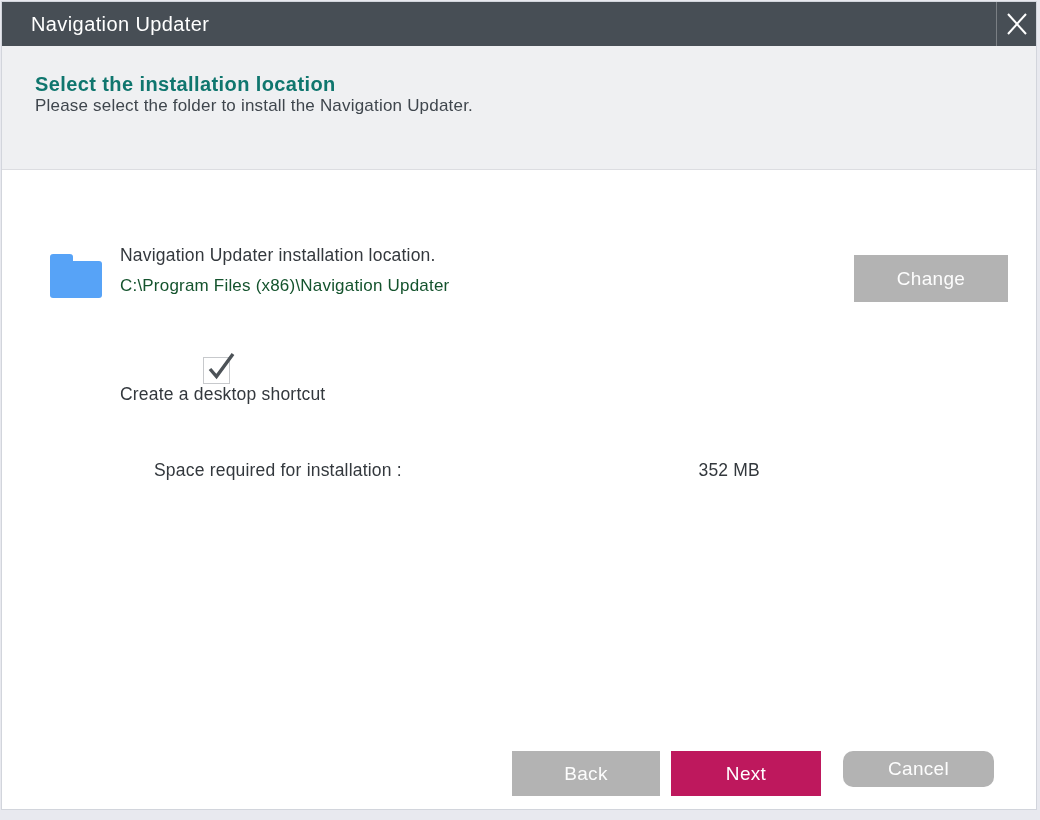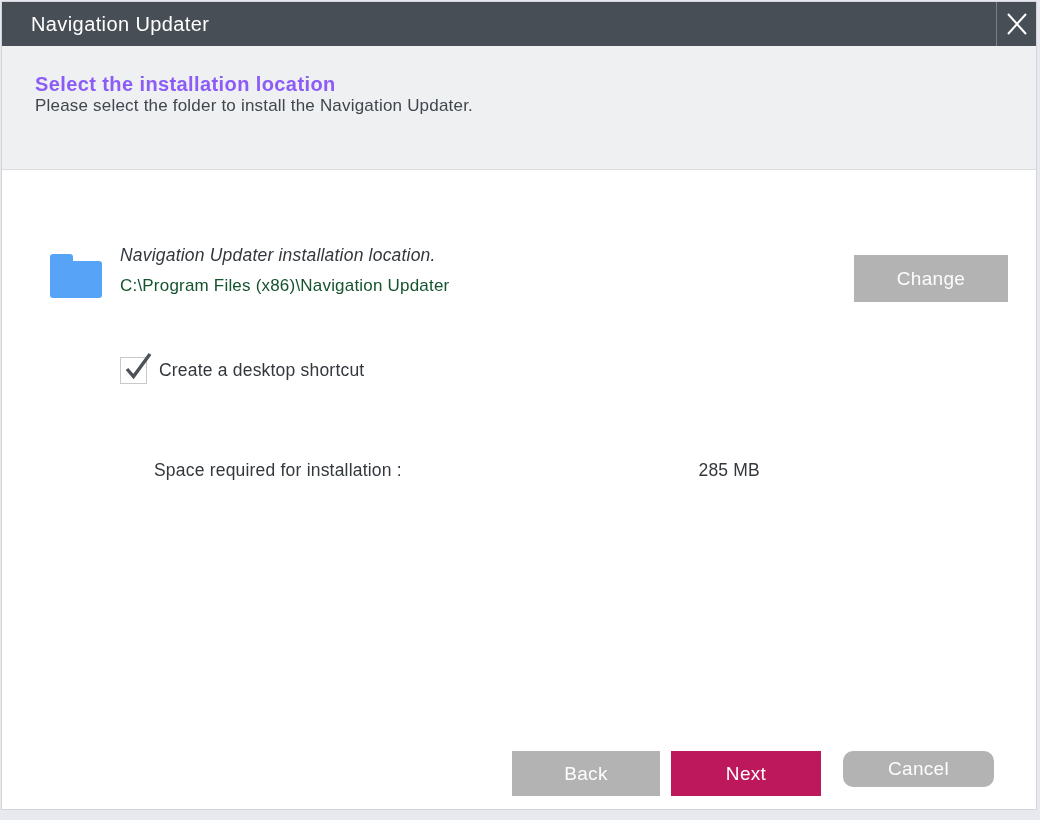--- a/index.html
+++ b/index.html
@@ -28,57 +28,57 @@
     border-left:1px solid rgba(255,255,255,.28);
     display:flex; align-items:center; justify-content:center; cursor:pointer;
   }
   
   .header {
     position:absolute; left:0; top:44px; right:0; height:124px;
     background:#eff0f2; border-bottom:1px solid #dcdde1;
     padding:27px 0 0 33px;
   }
   .header-title {
-    font-size:20px; font-weight:700; color:#8b5cf6; letter-spacing:.4px;
+    font-size:20px; font-weight:700; color:#0f766e; letter-spacing:.4px;
   }
   .header-subtitle {
     font-size:17px; color:#3f464d; letter-spacing:.2px;
   }
   
   .body-area { position:absolute; left:0; top:169px; right:0; bottom:0; background:#fff; }
 
   .folder-icon {
     position:absolute; left:48px; top:259px; width:52px; height:37px;
     background:#57a3f7; border-radius:3px;
   }
   .folder-icon::before {
     content:""; position:absolute; left:0; top:-7px; width:23px; height:10px;
     background:#57a3f7; border-radius:3px 3px 0 0;
   }
   .loc-label {
     position:absolute; left:118px; top:243px; font-size:17.5px; color:#33383d;
     letter-spacing:.2px;
-    font-style:italic;
   }
   .loc-path {
     position:absolute; left:118px; top:274px; font-size:17px; color:#14532d;
     letter-spacing:.2px;
   }
   .btn {
     display:flex; align-items:center; justify-content:center;
     font-family:inherit; font-size:19px; letter-spacing:.3px;
     border:none; cursor:pointer; color:#fdfdfd;
   }
   .btn-gray { background:#b3b3b3; }
   .btn-navy { background:#be185d; color:#ffffff; }
   .change-btn { position:absolute; left:852px; top:253px; width:154px; height:47px; }
 
   .checkbox-row {
     position:absolute; left:118px; top:355px; display:flex; align-items:center;
     cursor:pointer;
+    flex-direction:column;
   }
   .checkbox-box {
     position:relative; width:27px; height:27px; background:#fff;
     border:1px solid #c7c9cc; margin-right:12px;
   }
   .checkbox-box svg { position:absolute; left:1px; top:-8px; overflow:visible; }
   .checkbox-label { font-size:17.5px; color:#33383d; letter-spacing:.2px; }
 
   .space-info { position:absolute; left:152px; top:458px; width:606px; }
   .space-row {
@@ -125,21 +125,21 @@
         <svg width="32" height="34" viewBox="0 0 32 34">
           <polyline points="5,19 11.5,26.5 28,4" fill="none" stroke="#4c5257" stroke-width="3.4"></polyline>
         </svg>
       </span>
       <span class="checkbox-label">Create a desktop shortcut</span>
     </div>
 
     <div class="space-info">
       <div class="space-row">
         <span class="space-label">Space required for installation :</span>
-        <span class="space-value">285 MB</span>
+        <span class="space-value">352 MB</span>
       </div>
     </div>
 
     <button class="btn btn-gray back-btn">Back</button>
     <button class="btn btn-navy next-btn">Next</button>
     <button class="btn btn-gray cancel-btn">Cancel</button>
 
   </div>
 </div>
 

